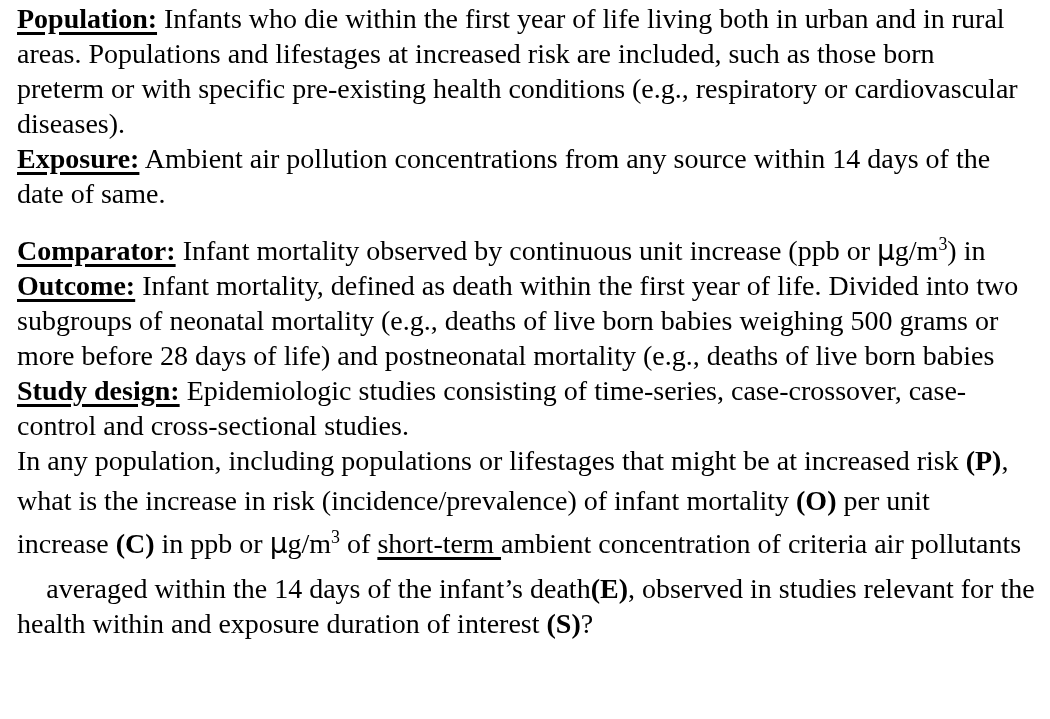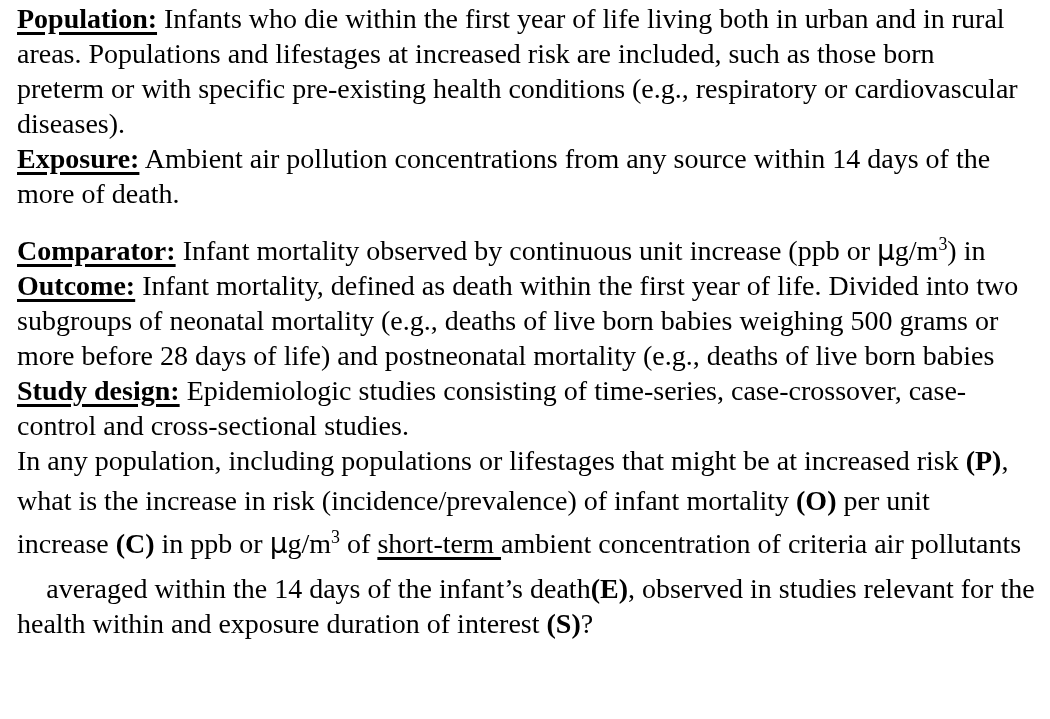--- a/index.html
+++ b/index.html
@@ -54,21 +54,21 @@
 
 <div class="doc" id="document-root">
     <div class="para">
       <div class="line"><span class="seg-label">Population:</span><span> Infants who die within the first year of life living both in urban and in rural</span></div>
       <div class="line"><span>areas. Populations and lifestages at increased risk are included, such as those born</span></div>
       <div class="line"><span>preterm or with specific pre-existing health conditions (e.g., respiratory or cardiovascular</span></div>
       <div class="line"><span>diseases).</span></div>
     </div>
     <div class="para">
       <div class="line"><span class="seg-label">Exposure:</span><span> Ambient air pollution concentrations from any source within 14 days of the</span></div>
-      <div class="line"><span>more of death.</span></div>
+      <div class="line"><span>date of same.</span></div>
     </div>
     <div class="para">
       <div class="line" style="margin-top: 22px;"><span class="seg-label">Comparator:</span><span> Infant mortality observed by continuous unit increase (ppb or </span><span class="seg-mu">μ</span><span>g/m</span><span class="seg-sup">3</span><span>) in</span></div>
     </div>
     <div class="para">
       <div class="line"><span class="seg-label">Outcome:</span><span> Infant mortality, defined as death within the first year of life. Divided into two</span></div>
       <div class="line"><span>subgroups of neonatal mortality (e.g., deaths of live born babies weighing 500 grams or</span></div>
       <div class="line"><span>more before 28 days of life) and postneonatal mortality (e.g., deaths of live born babies</span></div>
     </div>
     <div class="para">

